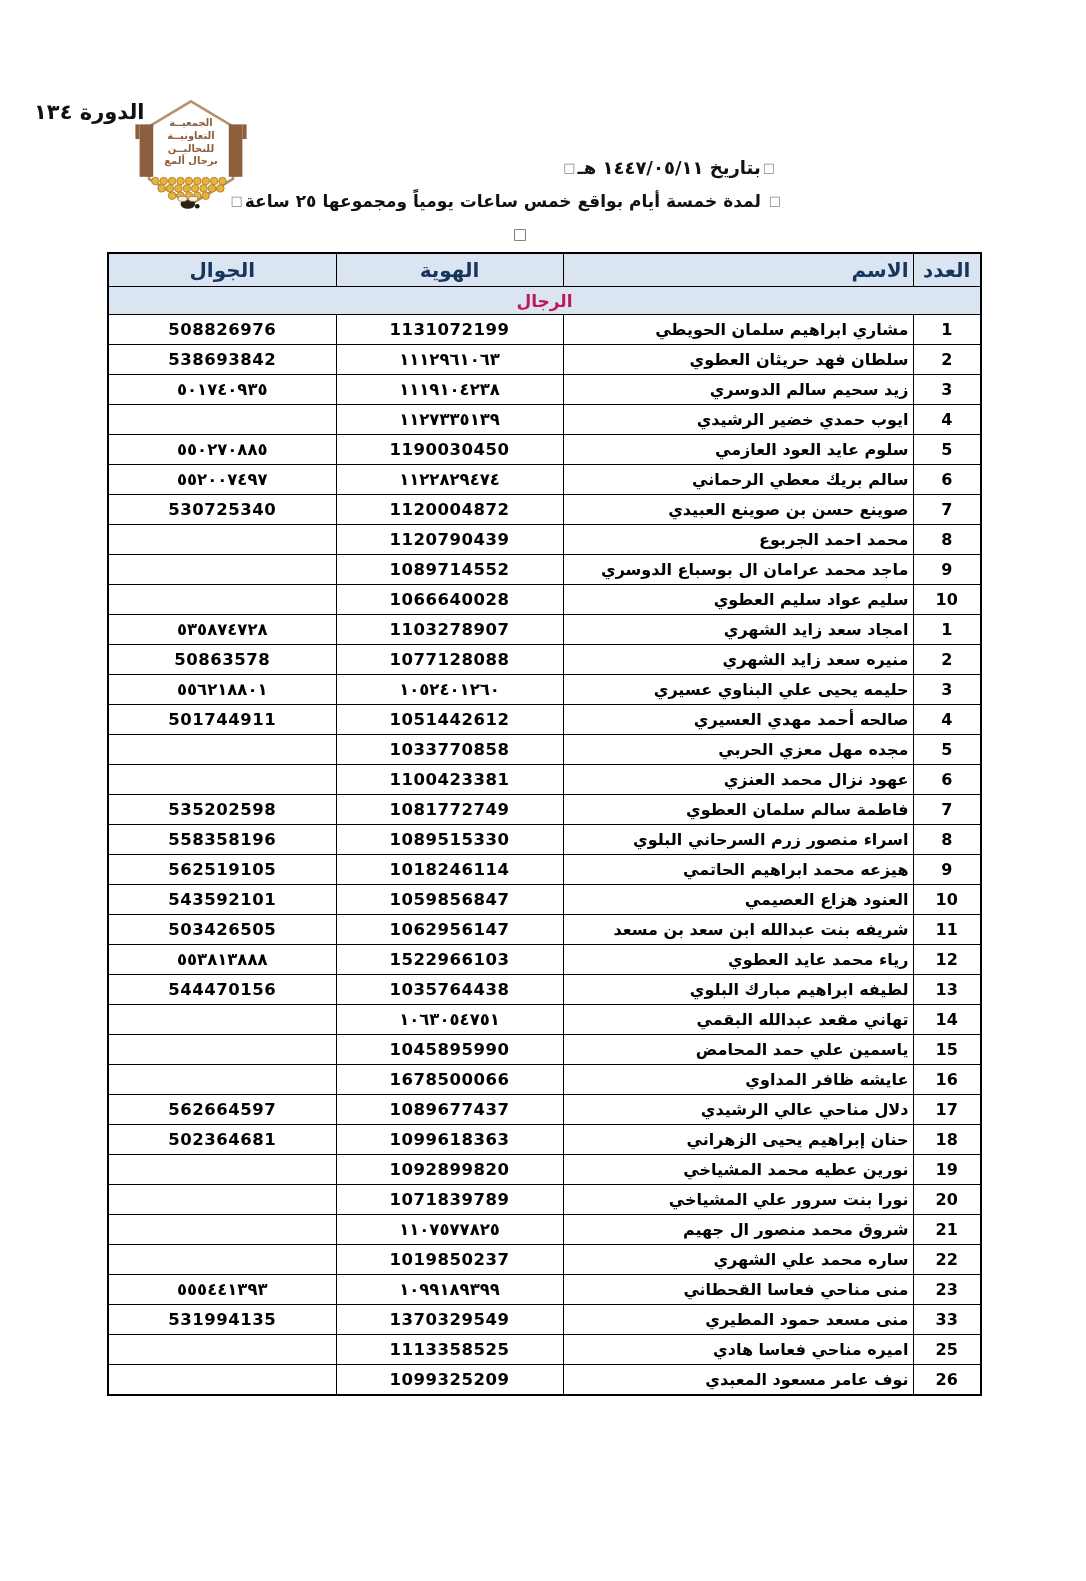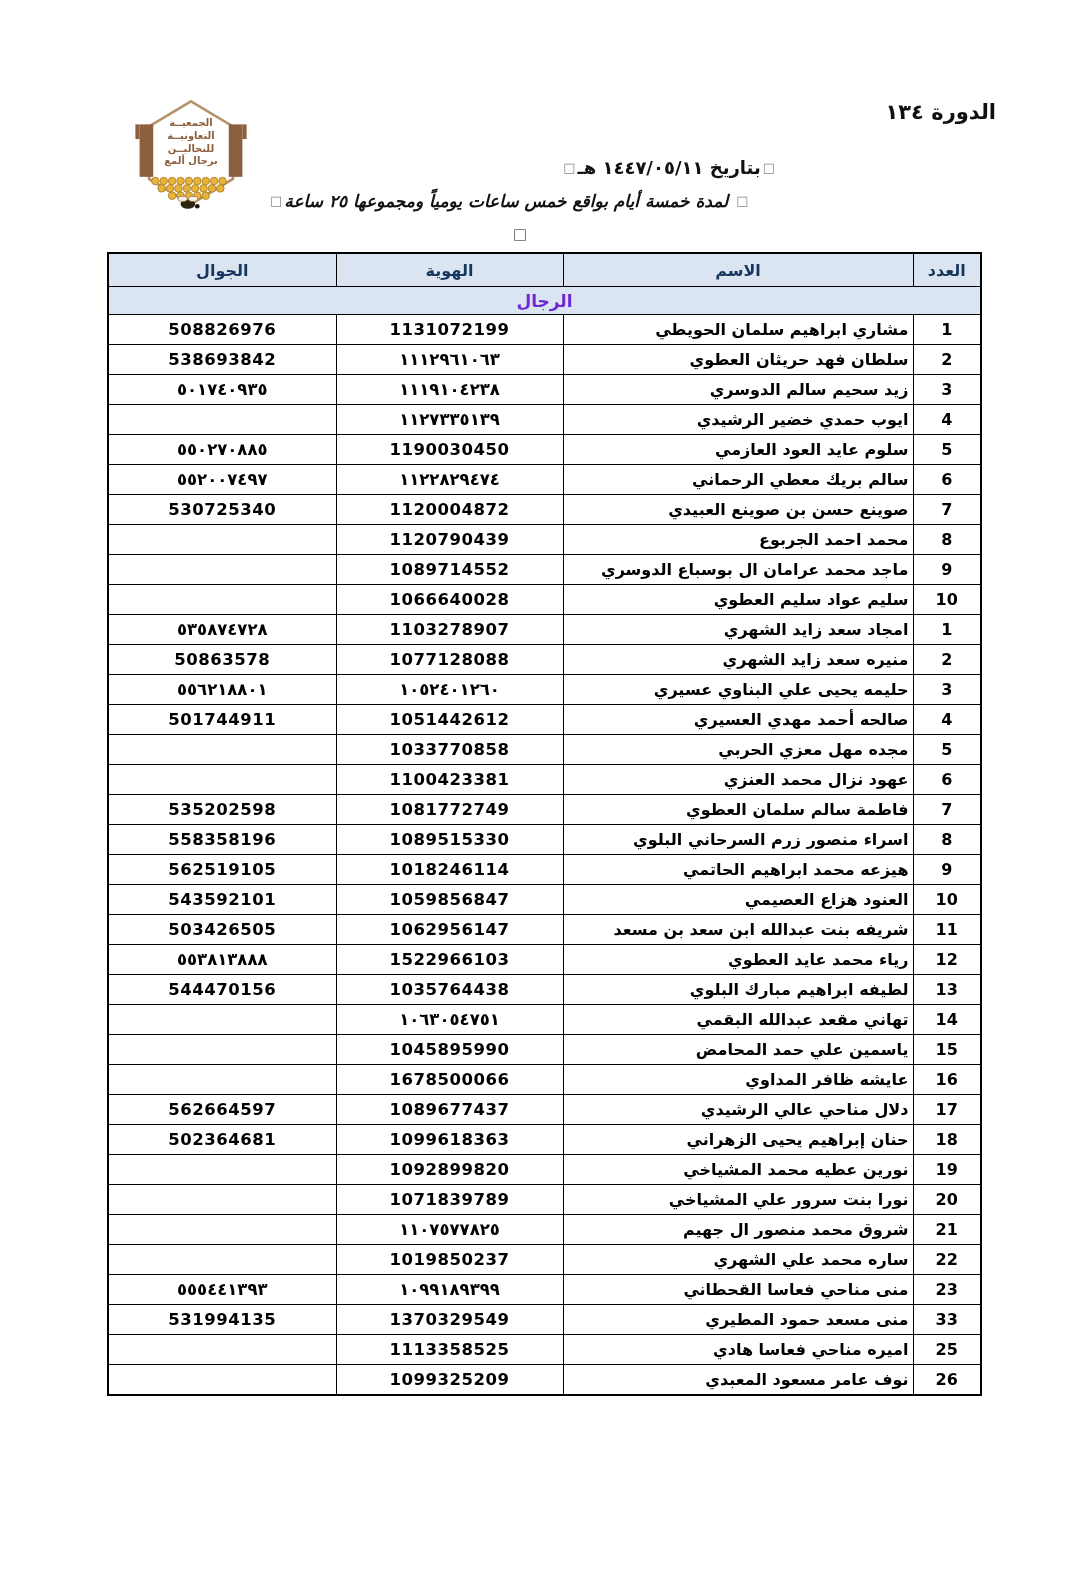--- a/index.html
+++ b/index.html
@@ -3,52 +3,52 @@
 <meta charset="utf-8">
 <style>
   html,body{margin:0;padding:0;}
   body{
     width:1086px;height:1581px;background:#ffffff;position:relative;
     font-family:"DejaVu Sans","Liberation Sans",sans-serif;
     -webkit-font-smoothing:antialiased;
   }
   .abs{position:absolute;}
   .doc-title{
-    top:100px;left:0;width:996px;text-align:right;
-    font-size:21px;font-weight:bold;color:#111;direction:rtl;
+    top:100px;left:0;width:996px;text-align:left;
+    font-size:21px;font-weight:bold;color:#111;direction:rtl;padding-left:34px;
   }
   .date-line{
     top:157px;right:309px;direction:rtl;font-size:18px;font-weight:bold;color:#111;
     white-space:nowrap;
   }
   .duration-line{
-    top:191px;left:268px;width:507px;text-align:left;direction:rtl;
-    font-size:17px;font-weight:bold;color:#111;white-space:nowrap;font-style:italic;
+    top:191px;left:276px;width:507px;text-align:right;direction:rtl;
+    font-size:17px;font-weight:bold;color:#111;white-space:nowrap;
   }
   .lone-box{
     top:225px;left:0;width:1040px;text-align:center;font-size:15px;color:#666;
   }
   .ghost{color:#888;font-weight:normal;font-size:13px;position:relative;top:-2px;padding:0 2px;}
   .logo-wrap{left:128px;top:95px;width:126px;height:128px;}
 
   table.roster{
     position:absolute;left:107px;top:252px;width:873px;
     border-collapse:collapse;table-layout:fixed;direction:rtl;
     border:2px solid #000;
   }
   table.roster th,table.roster td{
     border:1.5px solid #000;padding:0 4px;overflow:hidden;white-space:nowrap;
   }
   table.roster thead th{
     height:32px;background:#dbe5f1;color:#17365d;
-    font-size:16px;font-weight:bold;text-align:center;vertical-align:middle;
-  }
-  table.roster thead th.h-name{text-align:center;}
+    font-size:20px;font-weight:bold;text-align:center;vertical-align:middle;
+  }
+  table.roster thead th.h-name{text-align:right;}
   tr.band-row td{
-    height:27px;background:#dbe5f1;color:#6d28d9;
+    height:27px;background:#dbe5f1;color:#be185d;
     font-size:17px;font-weight:bold;text-align:center;vertical-align:middle;
   }
   tr.data-row td{height:29px;vertical-align:middle;color:#000;font-weight:bold;}
   td.cell-num{font-size:16px;text-align:center;direction:ltr;}
   td.cell-name{font-size:16px;text-align:right;margin-top:24px;}
   td.cell-id,td.cell-mobile{font-size:16.5px;text-align:center;direction:ltr;letter-spacing:.5px;}
 </style>
 </head>
 <body>
 

